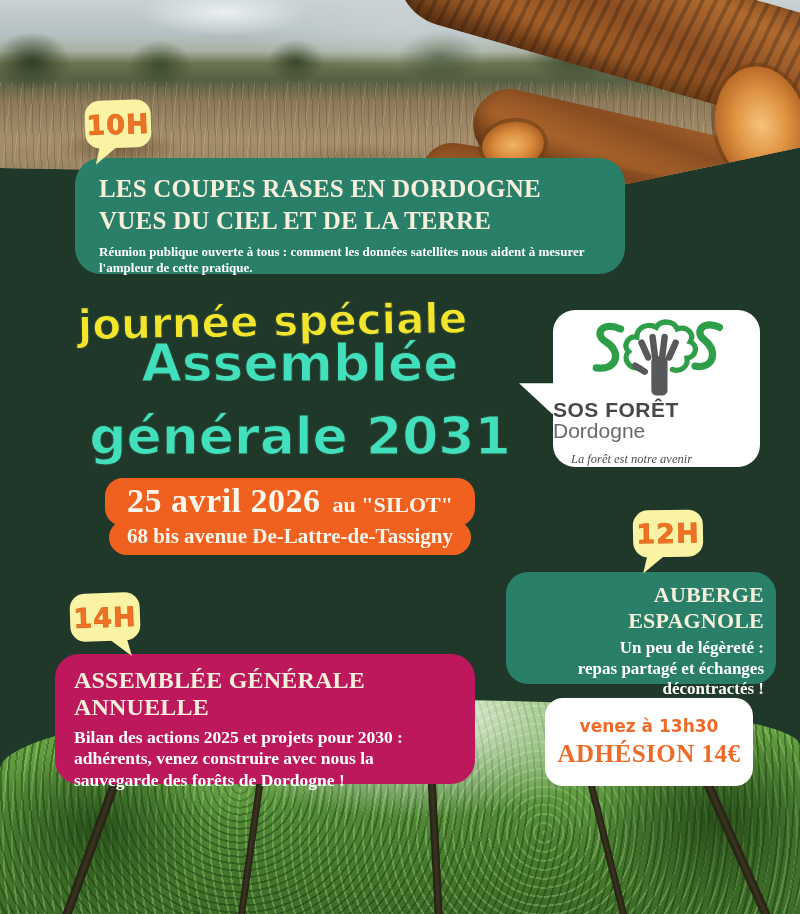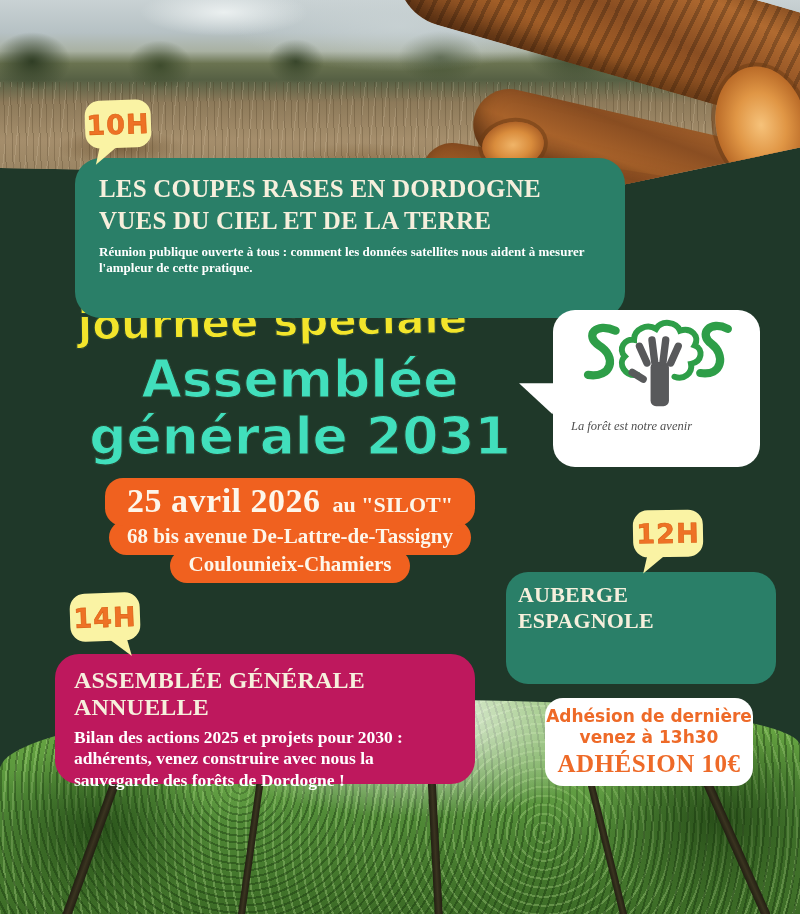--- a/index.html
+++ b/index.html
@@ -72,36 +72,36 @@
   .badge.tail-left::after{left:12px;border-right:20px solid transparent;transform:skewX(-14deg);}
   .badge.tail-right::after{right:12px;border-left:20px solid transparent;transform:skewX(14deg);}
   .badge-10h{left:85px;top:100px;width:66px;height:48px;font-size:27px;transform:rotate(-2deg);}
   .badge-12h{left:633px;top:510px;width:70px;height:47px;font-size:27px;transform:rotate(-1deg);}
   .badge-14h{left:70px;top:593px;width:70px;height:48px;font-size:27px;transform:rotate(-2deg);}
 
   
   .panel{position:absolute;z-index:4;color:#fff;}
   .panel-teal{background:#2a7f68;}
   .panel-green{background:#be185d;}
-  .panel-10h{left:75px;top:158px;width:550px;height:160px;border-radius:26px;padding:15px 24px;box-sizing:border-box;}
+  .panel-10h{left:75px;top:158px;width:550px;height:116px;border-radius:26px;padding:15px 24px;box-sizing:border-box;}
   .panel-10h h1{margin:0;font-size:25px;line-height:1.28;color:#f6efdc;letter-spacing:.2px;}
   .panel-10h p{margin:7px 0 8px 0;font-size:13px;line-height:1.2;font-weight:700;}
-  .panel-12h{left:506px;top:572px;width:270px;height:112px;border-radius:22px;padding:10px 12px;box-sizing:border-box;text-align:left;}
+  .panel-12h{left:506px;top:572px;width:270px;height:112px;border-radius:22px;padding:10px 12px;box-sizing:border-box;text-align:right;}
   .panel-12h h2{margin:0;font-size:22px;color:#f6efdc;letter-spacing:.2px;}
   .panel-12h p{margin:4px 0 0 0;font-size:17px;line-height:1.22;font-weight:700;}
   .panel-12h p span{display:block;}
   .panel-14h{left:55px;top:654px;width:420px;height:130px;border-radius:24px;padding:13px 19px;box-sizing:border-box;}
   .panel-14h h2{margin:0;font-size:24px;color:#f6efdc;letter-spacing:.2px;}
   .panel-14h p{margin:6px 0 0 0;font-size:17.5px;line-height:1.22;font-weight:700;}
 
   
   .headline{position:absolute;z-index:3;font-family:"DejaVu Sans",sans-serif;font-weight:800;text-align:center;
     -webkit-text-stroke:1.2px #274431;}
   .hl-1{left:0;top:297px;width:545px;font-size:42px;color:#f3e52b;transform:rotate(-1deg);}
-  .hl-2{left:60px;top:349px;width:480px;font-size:52px;color:#41dfbc;}
+  .hl-2{left:60px;top:333px;width:480px;font-size:52px;color:#41dfbc;}
   .hl-3{left:30px;top:406px;width:540px;font-size:52px;color:#41dfbc;}
 
   
   .logo-bubble{position:absolute;left:553px;top:310px;width:207px;height:157px;background:#fff;border-radius:22px;z-index:4;
     display:flex;flex-direction:column;align-items:center;padding-top:6px;box-sizing:border-box;}
   .logo-bubble::before{content:"";position:absolute;left:-36px;top:68px;width:0;height:0;
     border-top:10px solid transparent;border-bottom:22px solid transparent;border-right:40px solid #fff;transform:rotate(14deg);}
   .logo-name{font-family:"Liberation Sans",sans-serif;font-size:21px;line-height:1;margin-top:2px;}
   .logo-name .bold{font-weight:800;color:#474747;letter-spacing:.5px;}
   .logo-name .light{font-weight:400;color:#6a6a6a;}
@@ -166,46 +166,52 @@
       <path d="M74 64 C60 66 52 52 60 44 C52 36 60 24 70 26 C70 14 84 8 94 14 C100 4 116 6 120 16 C132 12 142 22 136 32 C146 36 144 50 132 52 C134 62 124 70 114 66" fill="none" stroke="#2e9e48" stroke-width="6.5" stroke-linecap="round"></path>
       <g fill="#58595b">
         <rect x="88" y="50" width="20" height="48" rx="6"></rect>
         <rect x="76" y="28" width="8" height="28" rx="4" transform="rotate(-24 80 42)"></rect>
         <rect x="87" y="22" width="8" height="32" rx="4" transform="rotate(-7 91 38)"></rect>
         <rect x="99" y="22" width="8" height="32" rx="4" transform="rotate(7 103 38)"></rect>
         <rect x="110" y="28" width="8" height="28" rx="4" transform="rotate(24 114 42)"></rect>
         <rect x="70" y="54" width="8" height="22" rx="4" transform="rotate(-58 74 65)"></rect>
       </g>
     </svg>
+    <div class="logo-name">
+      <span class="bold">SOS FORÊT</span><span class="light"> Dordogne</span>
+    </div>
     <div class="logo-tagline">La forêt est notre avenir</div>
   </div>
 
   <div class="venue">
     <div class="vline v1">
       <span class="big">25 avril 2026</span>
       <span class="small">au "SILOT"</span>
     </div>
     <div class="vline v2">68 bis avenue De-Lattre-de-Tassigny</div>
-    <div class="vline v3">Coulounieix-Chamiers</div>
   </div>
 
   <div class="badge badge-12h tail-left">
     <span>12H</span>
   </div>
   <div class="panel panel-teal panel-12h">
     <h2>AUBERGE ESPAGNOLE</h2>
+    <p>
+      <span>Un peu de légèreté :</span>
+      <span>repas partagé et échanges</span>
+      <span>décontractés !</span>
+    </p>
   </div>
 
   <div class="badge badge-14h tail-right">
     <span>14H</span>
   </div>
   <div class="panel panel-green panel-14h">
     <h2>ASSEMBLÉE GÉNÉRALE ANNUELLE</h2>
     <p>Bilan des actions 2025 et projets pour 2030 : adhérents, venez construire avec nous la sauvegarde des forêts de Dordogne !</p>
   </div>
 
   <div class="membership">
-    <div class="m-line">Adhésion de dernière</div>
     <div class="m-line">venez à 13h30</div>
-    <div class="m-strong">ADHÉSION 10€</div>
+    <div class="m-strong">ADHÉSION 14€</div>
   </div>
 
 </div>
 
 </body></html>

